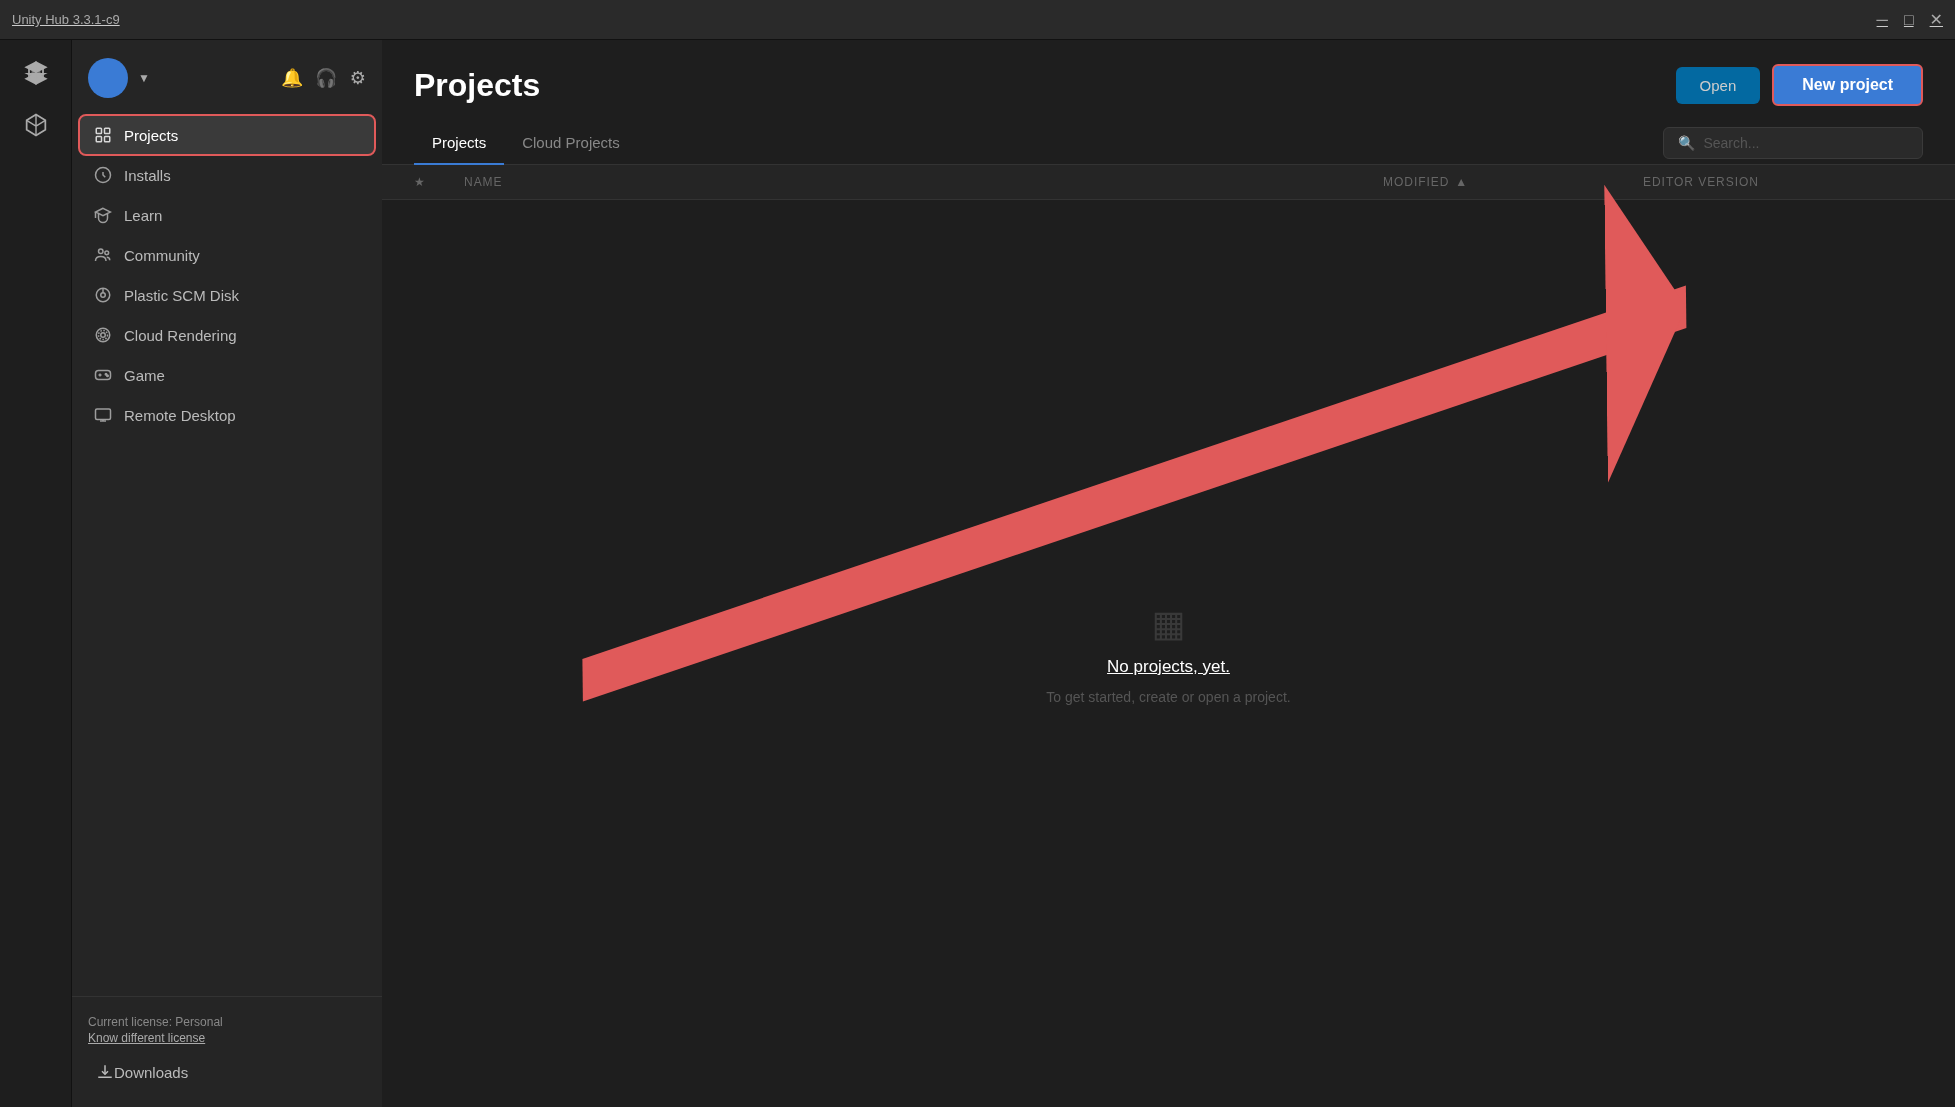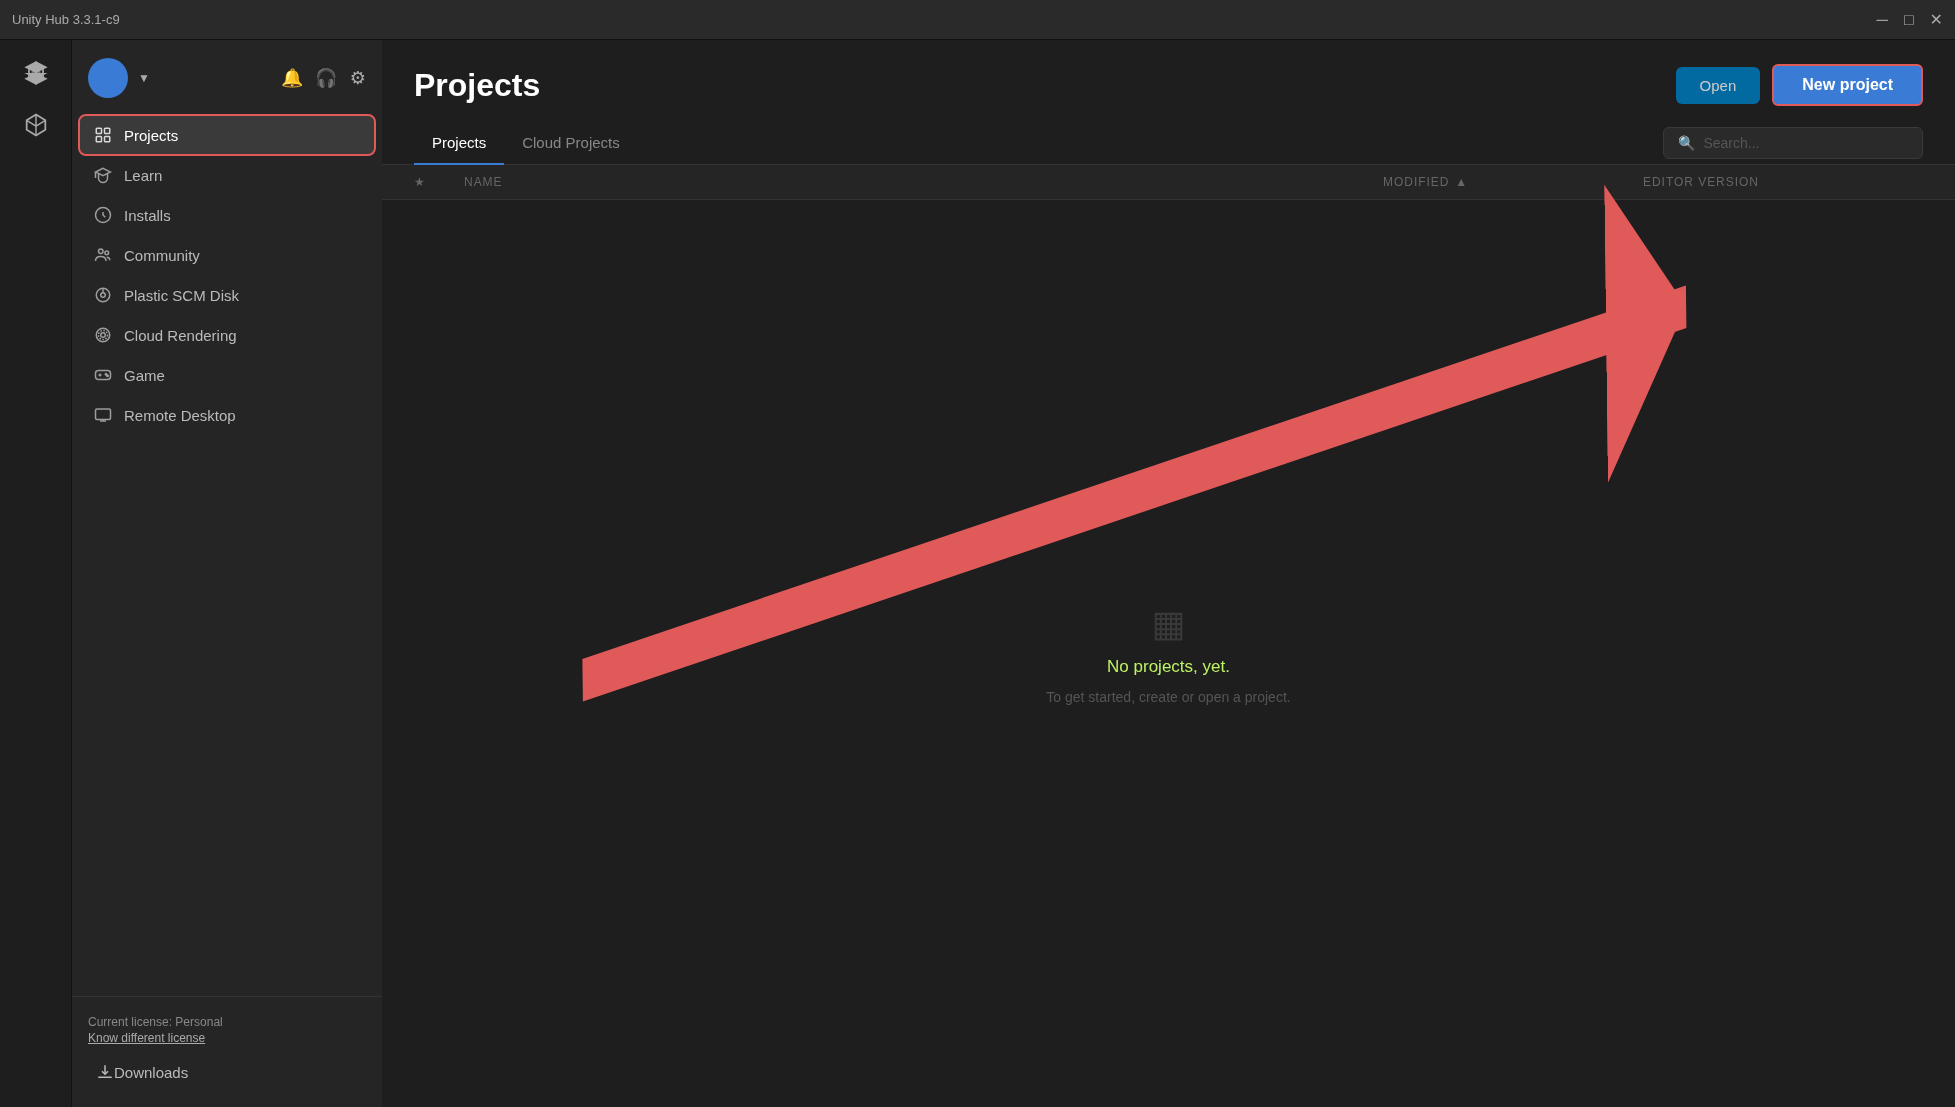--- a/index.html
+++ b/index.html
@@ -17,20 +17,21 @@
     
     .title-bar {
       background: #2a2a2a;
       height: 40px;
       display: flex;
       align-items: center;
       justify-content: space-between;
       padding: 0 12px;
       flex-shrink: 0;
       border-bottom: 1px solid #111;
+      text-decoration: underline;
     }
     .title-bar-title {
       font-size: 13px;
       color: #aaa;
     }
     .title-bar-controls {
       display: flex;
       gap: 16px;
     }
     .title-bar-btn {
@@ -300,21 +301,22 @@
       justify-content: center;
       gap: 12px;
       color: #555;
     }
     .empty-icon {
       font-size: 36px;
       opacity: 0.5;
     }
     .empty-title {
       font-size: 17px;
-      color: #bef264;
+      color: #ffffff;
+      text-decoration: underline;
     }
     .empty-subtitle {
       font-size: 14px;
       color: #555;
     }
 
     
     .overlay-container {
       position: relative;
     }
@@ -381,33 +383,33 @@
           <rect x="3" y="3" width="7" height="7" rx="1"></rect>
           <rect x="14" y="3" width="7" height="7" rx="1"></rect>
           <rect x="3" y="14" width="7" height="7" rx="1"></rect>
           <rect x="14" y="14" width="7" height="7" rx="1"></rect>
         </svg>
         <span>Projects</span>
       </div>
 
       <div class="sidebar-item">
         <svg viewBox="0 0 24 24" fill="none" stroke="currentColor" stroke-width="2">
+          <path d="M12 2a10 10 0 100 20A10 10 0 0012 2z"></path>
+          <path d="M12 8v4l3 3"></path>
+        </svg>
+        <span>Installs</span>
+      </div>
+
+      <div class="sidebar-item">
+        <svg viewBox="0 0 24 24" fill="none" stroke="currentColor" stroke-width="2">
           <path d="M12 3L2 8l10 5 10-5z"></path>
           <path d="M2 8v8"></path>
           <path d="M6 10.5v5.5a6 6 0 0012 0v-5.5"></path>
         </svg>
         <span>Learn</span>
-      </div>
-
-      <div class="sidebar-item">
-        <svg viewBox="0 0 24 24" fill="none" stroke="currentColor" stroke-width="2">
-          <path d="M12 2a10 10 0 100 20A10 10 0 0012 2z"></path>
-          <path d="M12 8v4l3 3"></path>
-        </svg>
-        <span>Installs</span>
       </div>
 
       <div class="sidebar-item">
         <svg viewBox="0 0 24 24" fill="none" stroke="currentColor" stroke-width="2">
           <circle cx="9" cy="7" r="3"></circle>
           <circle cx="17" cy="9" r="2.5"></circle>
           <path d="M2 20c0-4 3-6 7-6s7 2 7 6"></path>
           <path d="M17 15c2 0 4 1 4 4"></path>
         </svg>
         <span>Community</span>

